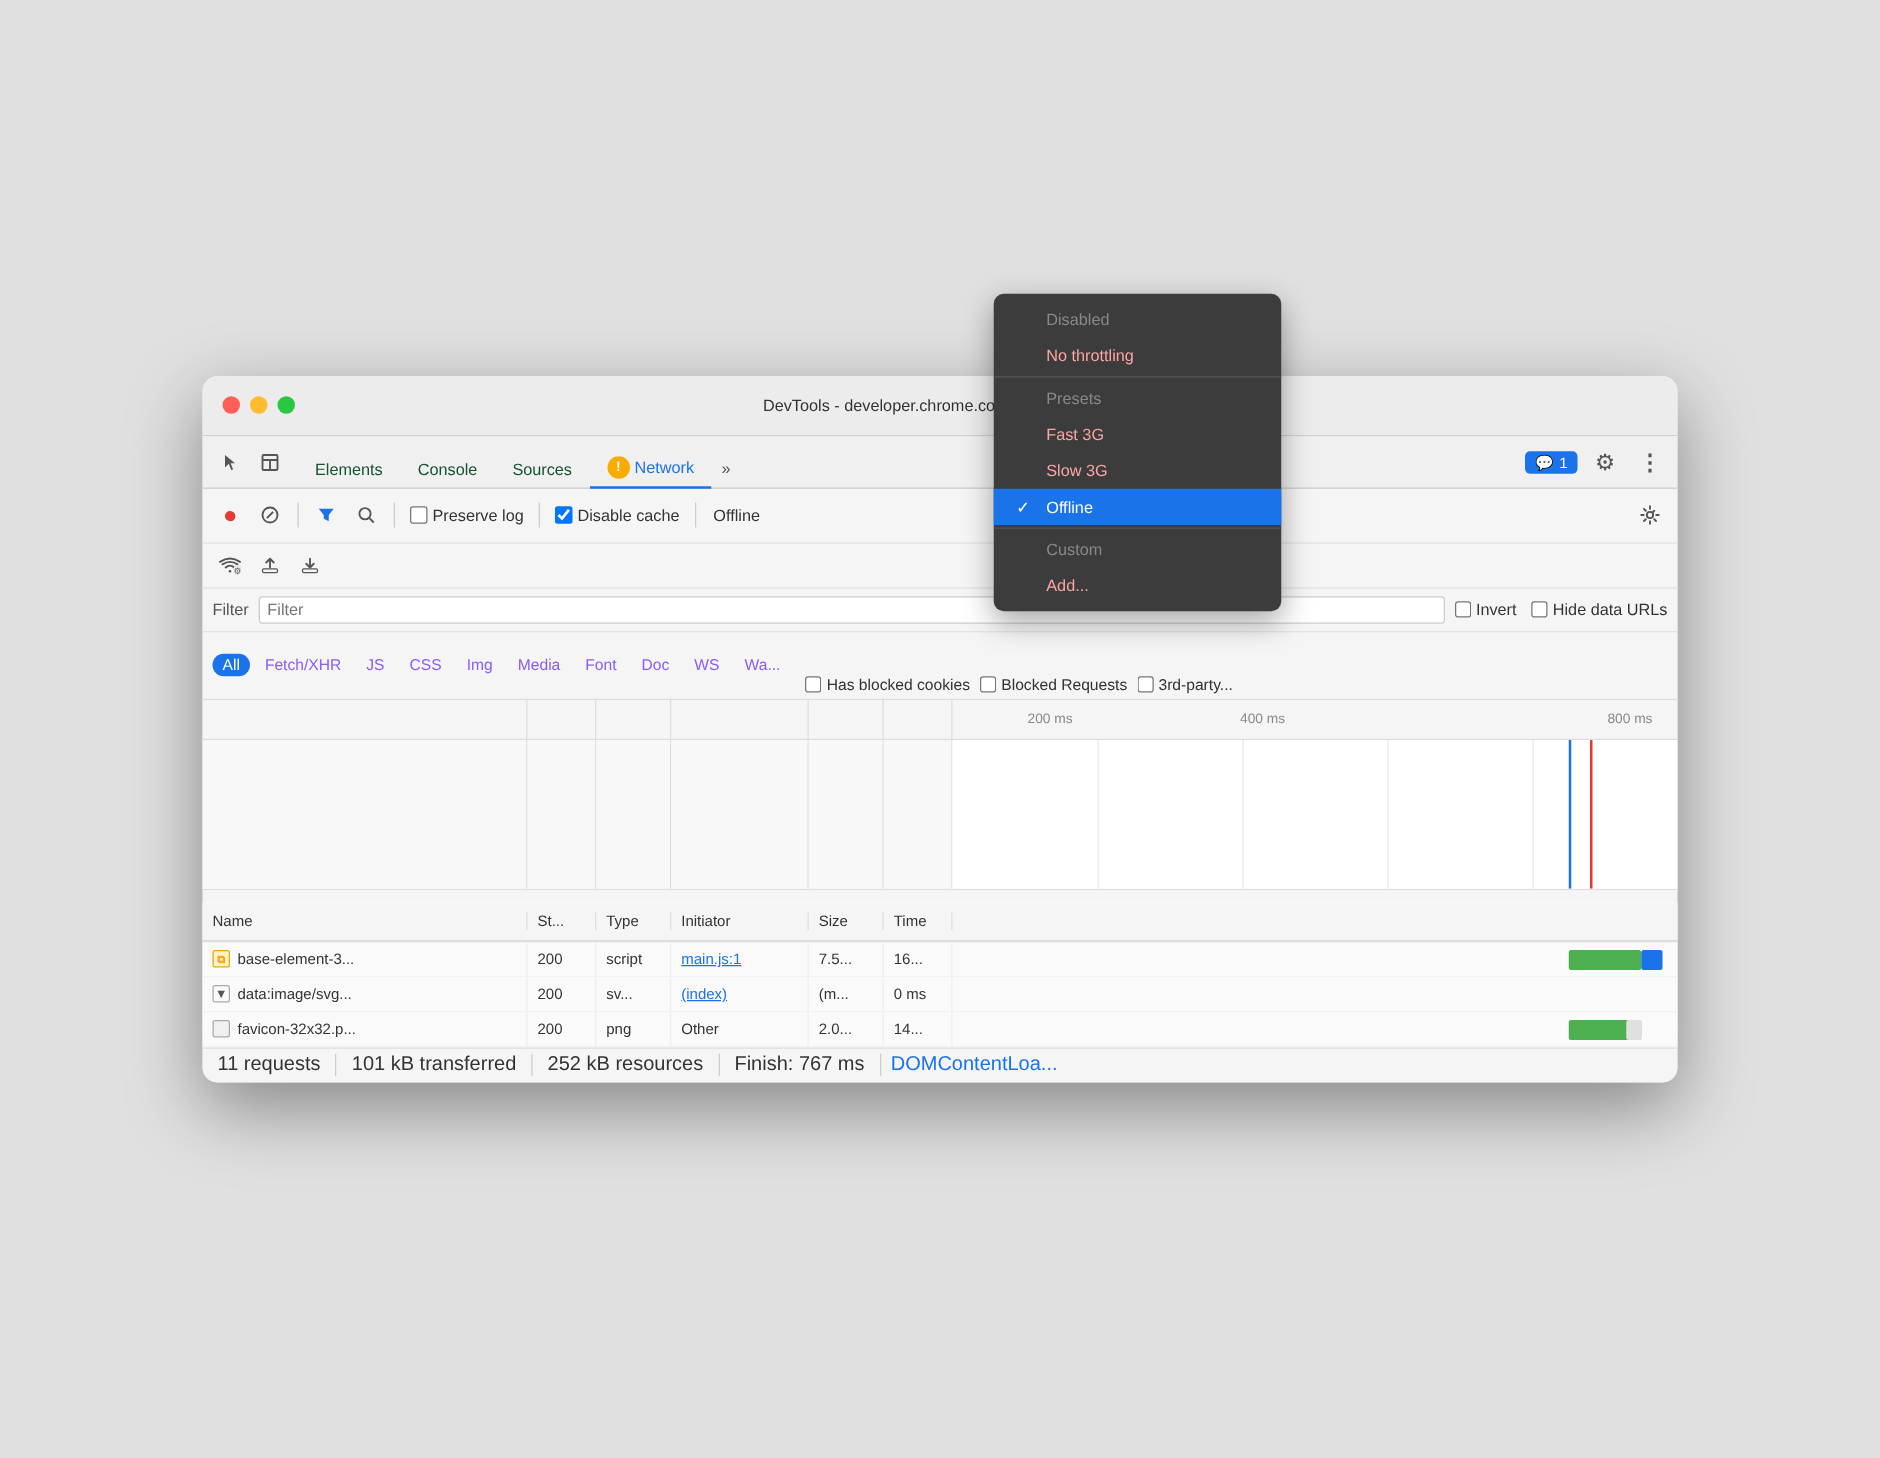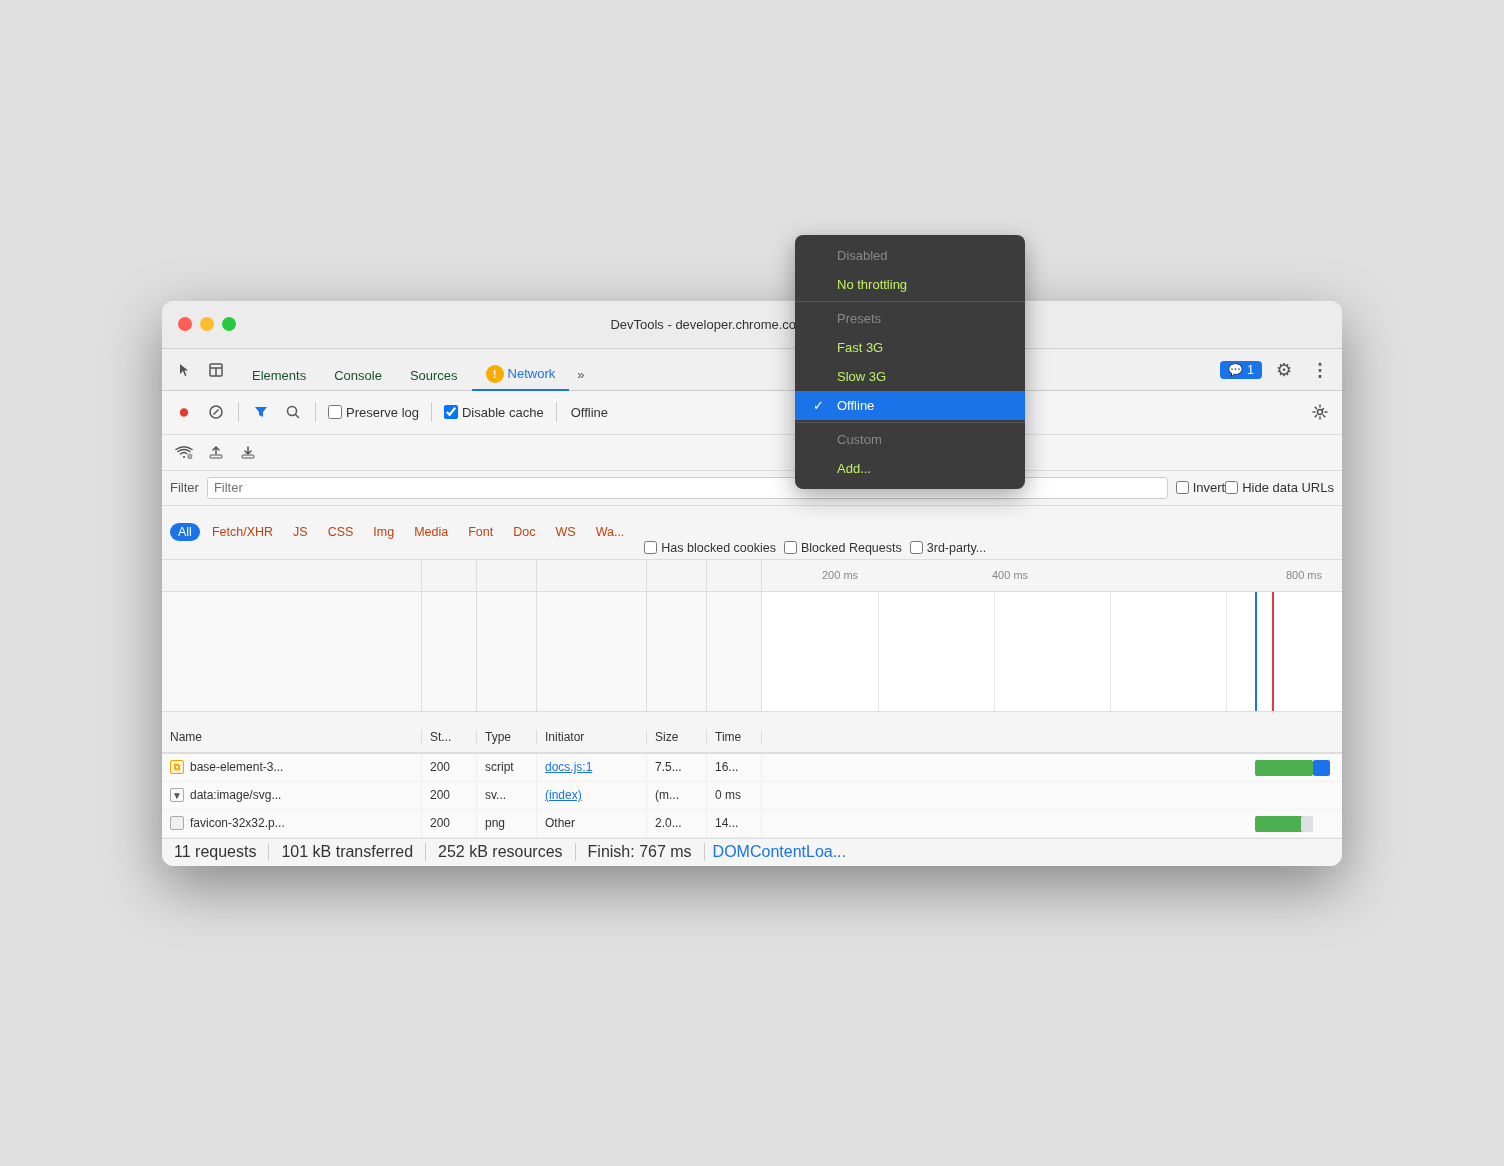--- a/index.html
+++ b/index.html
@@ -204,21 +204,21 @@
       gap: 8px;
       font-size: 13px;
     }
     .filter-label {
       color: #555;
       font-size: 13px;
     }
     .filter-options {
       display: flex;
       align-items: flex-end;
-      gap: 0;
+      gap: 12px;
     }
     .filter-option {
       display: flex;
       align-items: center;
       gap: 4px;
       font-size: 13px;
       color: #333;
     }
     
     .type-filter-bar {
@@ -228,21 +228,21 @@
       display: flex;
       align-items: center;
       gap: 4px;
       font-size: 12.5px;
       overflow: hidden;
     }
     .type-btn {
       padding: 2px 8px;
       border-radius: 12px;
       cursor: pointer;
-      color: #c2410c;
+      color: #8b5cf6;
       font-size: 12.5px;
       white-space: nowrap;
     }
     .type-btn.active {
       background: #1a73e8;
       color: white;
     }
     .type-filter-right {
       margin-left: 8px;
       display: flex;
@@ -442,21 +442,21 @@
       pointer-events: all;
       z-index: 200;
     }
     .dropdown-item {
       padding: 7px 18px;
       font-size: 13px;
       cursor: pointer;
       display: flex;
       align-items: center;
       gap: 8px;
-      color: #bef264;
+      color: #fca5a5;
     }
     .dropdown-item.selected {
       background: #1a73e8;
       color: white;
     }
     .dropdown-item.disabled-item {
       color: #888;
       cursor: default;
     }
     .dropdown-check { width: 16px; font-size: 13px; }
@@ -676,21 +676,21 @@
     </div>
 
     <div class="table-row">
       <div class="table-cell cell-name">
         <span class="row-icon js-icon">⧉</span>
         <span>base-element-3...</span>
       </div>
       <div class="table-cell cell-status">200</div>
       <div class="table-cell cell-type">script</div>
       <div class="table-cell cell-initiator">
-        <span class="initiator-link">docs.js:1</span>
+        <span class="initiator-link">main.js:1</span>
       </div>
       <div class="table-cell cell-size">7.5...</div>
       <div class="table-cell cell-time">16...</div>
       <div class="table-cell cell-waterfall">
         <div class="waterfall-bar" style="left:85%;width:10%;background:#4caf50;"></div>
         <div class="waterfall-bar" style="left:95%;width:3%;background:#1a73e8;"></div>
       </div>
     </div>
 
     <div class="table-row" style="background:#fafafa;">

